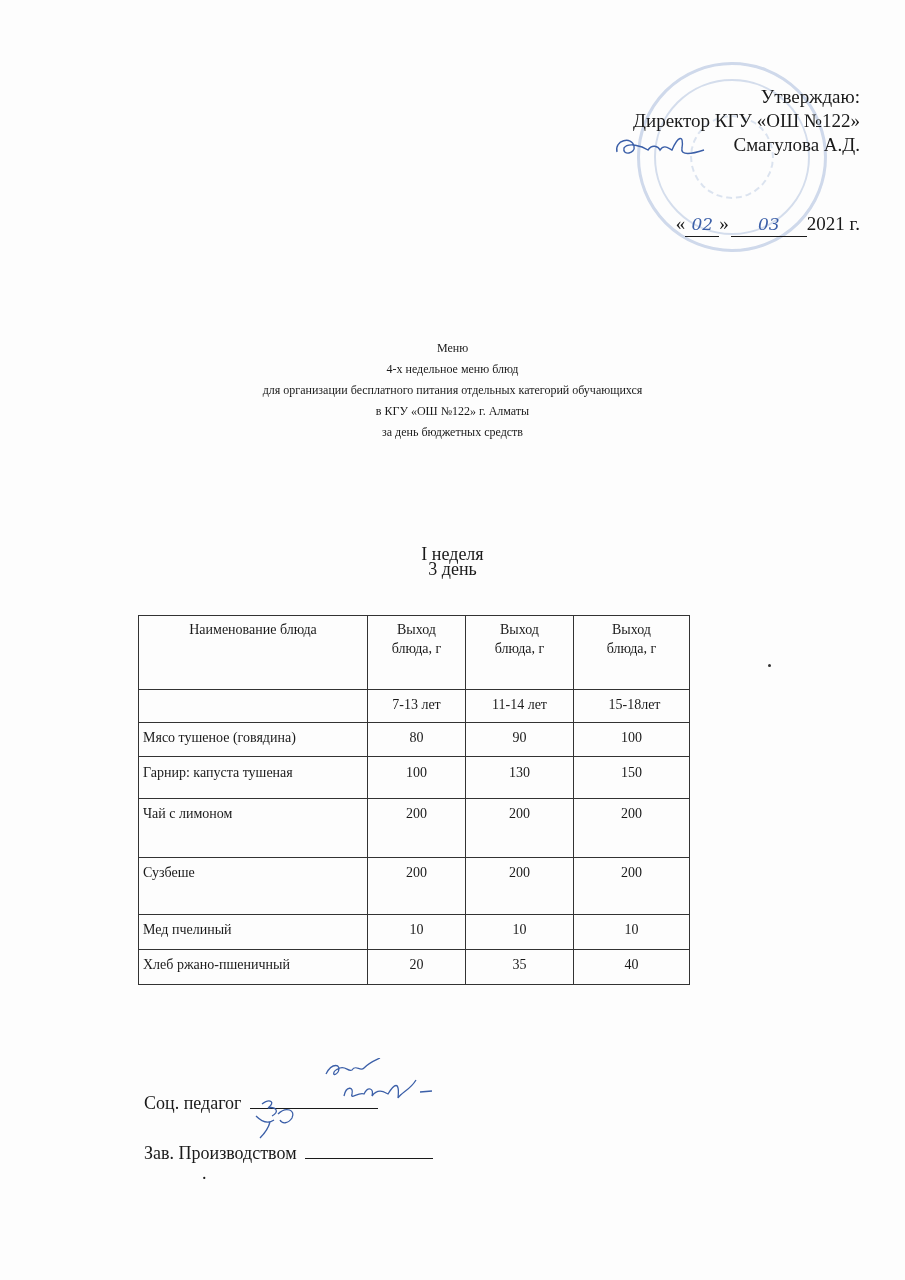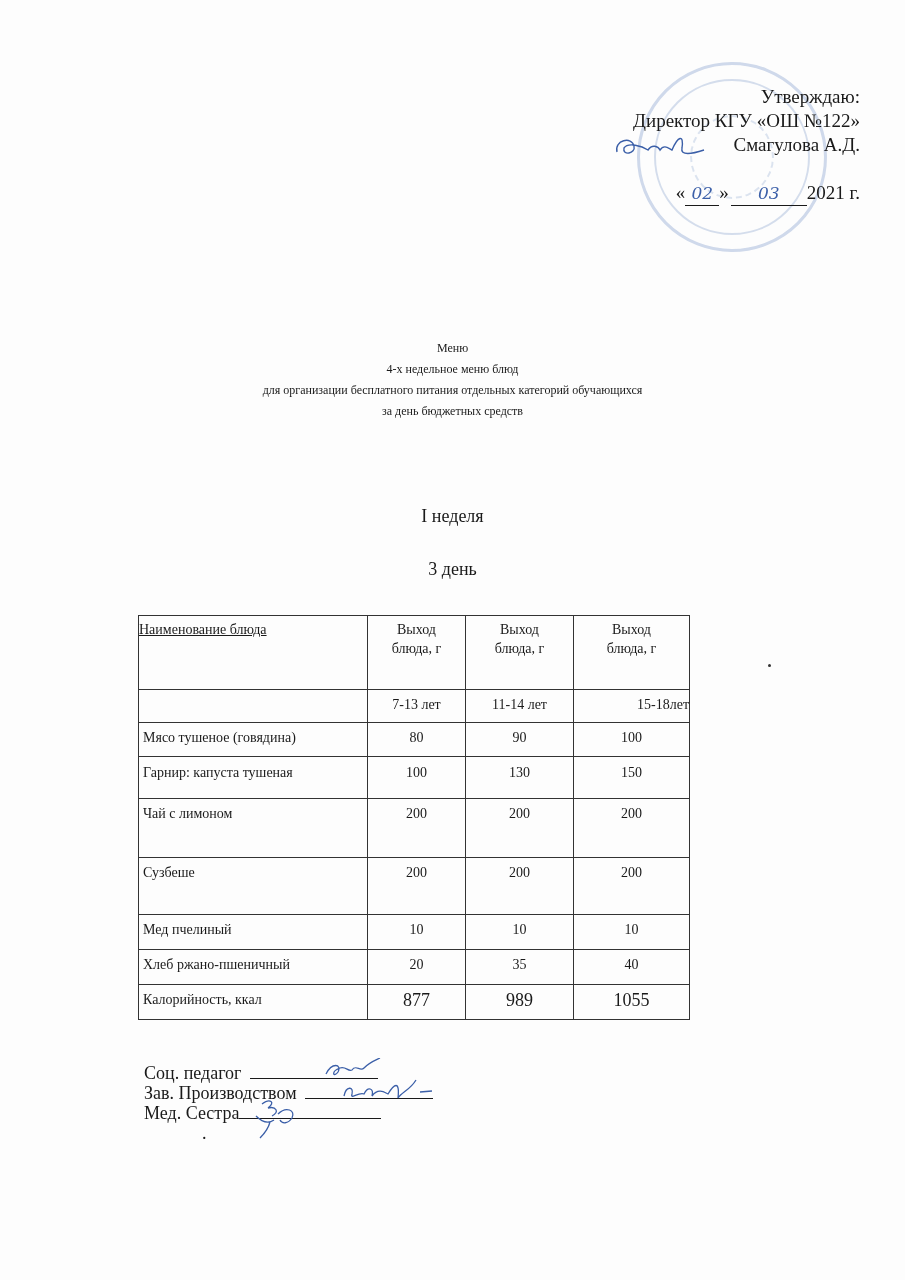--- a/index.html
+++ b/index.html
@@ -53,20 +53,21 @@
       font-size: 19px;
       line-height: 24px;
     }
     .approve .line { display: block; white-space: nowrap; }
     .approve .date-line { margin-top: 24px; }
     .blank {
       display: inline-block;
       border-bottom: 1px solid #1a1a1a;
       position: relative;
       vertical-align: baseline;
+      margin-top: 31px;
     }
     .hand {
       font-family: "DejaVu Serif", serif;
       font-style: italic;
       color: #3b5fa8;
       font-size: 17px;
     }
     .sig-director {
       position: absolute;
       left: 612px;
@@ -82,21 +83,21 @@
       width: 905px;
       top: 338px;
       text-align: center;
       font-size: 12px;
       line-height: 21px;
     }
     .title-block .line { display: block; }
     .week {
       position: absolute;
       left: 0; width: 905px;
-      top: 506px;
+      top: 544px;
       text-align: center;
       font-size: 18px;
     }
     .day {
       position: absolute;
       left: 0; width: 905px;
       top: 559px;
       text-align: center;
       font-size: 18px;
     }
@@ -113,21 +114,21 @@
       border: 1px solid #333;
       padding: 0;
       vertical-align: top;
       font-weight: normal;
     }
     .c-name { width: 224px; text-align: left; padding-left: 4px !important; }
     .c-v1 { width: 97px; text-align: center; }
     .c-v2 { width: 107px; text-align: center; }
     .c-v3 { width: 109px; text-align: center; }
     .hdr-row td { height: 69px; padding-top: 4px !important; line-height: 19px; }
-    .hdr-row .c-name { text-align: left; padding-left: 0 !important; text-decoration: underline; }
+    .hdr-row .c-name { text-align: center; padding-left: 0 !important; }
     .age-row td { height: 32px; line-height: 30px; font-size: 14px; }
     .r1 td { height: 33px; line-height: 30px; }
     .r2 td { height: 41px; line-height: 32px; }
     .r3 td { height: 58px; line-height: 30px; }
     .r4 td { height: 56px; line-height: 30px; }
     .r5 td { height: 34px; line-height: 30px; }
     .r6 td { height: 34px; line-height: 30px; }
     .r7 td { height: 34px; line-height: 30px; }
     .r7 .c-v1, .r7 .c-v2, .r7 .c-v3 { font-size: 18px; }
 
@@ -164,20 +165,21 @@
   <span class="line">Смагулова А.Д.</span>
   <span class="line date-line">
     <span>«</span><span class="blank" style="width:34px;text-align:center;"><span class="hand">02</span></span><span>»</span><span class="blank" style="width:76px;text-align:center;margin-left:2px;"><span class="hand">03</span></span><span>2021 г.</span>
   </span>
 </div>
 
 <div class="title-block">
   <span class="line">Меню</span>
   <span class="line">4-х недельное меню  блюд</span>
   <span class="line">для организации бесплатного питания отдельных категорий  обучающихся</span>
+  <span class="line">в  КГУ «ОШ №122» г. Алматы</span>
   <span class="line">за день бюджетных средств</span>
 </div>
 
 <div class="week">I неделя</div>
 <div class="day">3 день</div>
 
 <table class="menu">
   <tbody>
       <tr class="hdr-row">
     <td class="c-name">Наименование блюда</td>
@@ -191,21 +193,21 @@
     </td>
     <td class="c-v3">
       <div>Выход</div>
       <div>блюда, г</div>
     </td>
   </tr>
   <tr class="age-row">
     <td class="c-name"></td>
     <td class="c-v1">7-13 лет</td>
     <td class="c-v2">11-14 лет</td>
-    <td class="c-v3" style="text-align:right;padding-left:6px;">15-18лет</td>
+    <td class="c-v3" style="text-align:center;padding-left:6px;">15-18лет</td>
   </tr>
   <tr class="r1">
     <td class="c-name">Мясо тушеное (говядина)</td>
     <td class="c-v1">80</td>
     <td class="c-v2">90</td>
     <td class="c-v3">100</td>
   </tr>
   <tr class="r2">
     <td class="c-name">Гарнир: капуста тушеная</td>
     <td class="c-v1">100</td>
@@ -228,44 +230,35 @@
     <td class="c-name">Мед пчелиный</td>
     <td class="c-v1">10</td>
     <td class="c-v2">10</td>
     <td class="c-v3">10</td>
   </tr>
   <tr class="r6">
     <td class="c-name">Хлеб ржано-пшеничный</td>
     <td class="c-v1">20</td>
     <td class="c-v2">35</td>
     <td class="c-v3">40</td>
-  </tr>
-  <tr class="r7">
-    <td class="c-name">Калорийность, ккал</td>
-    <td class="c-v1">877</td>
-    <td class="c-v2">989</td>
-    <td class="c-v3">1055</td>
   </tr>
 </tbody>
   </table>
 
 <div class="speck"></div>
 
 <div class="signs">
   <span class="line">
     <span>Соц.  педагог</span>
     <span class="blank" style="width:128px;height:14px;margin-left:4px;"></span>
   </span>
   <span class="line">
     <span>Зав. Производством</span>
     <span class="blank" style="width:128px;height:14px;margin-left:4px;"></span>
   </span>
-  <span class="line">
-    <span>Мед. Сестра</span><span class="blank" style="width:142px;height:14px;"></span>
-  </span>
   <span class="line dot">.</span>
 </div>
 
 <svg class="abs" style="left:322px;top:1058px;width:60px;height:22px;" viewBox="0 0 60 22">
   <path d="M4 16 C 10 4, 20 6, 16 14 C 12 20, 8 14, 18 10 C 24 8, 26 14, 30 12 C 34 6, 38 14, 42 10 C 48 4, 54 2, 58 0" fill="none" stroke="#3b5fa8" stroke-width="1.3"></path>
 </svg>
 <svg class="abs" style="left:338px;top:1078px;width:100px;height:30px;" viewBox="0 0 100 30">
   <path d="M6 18 C 8 8, 16 8, 14 16 C 12 22, 20 14, 26 16 C 30 8, 36 10, 34 18 C 40 10, 46 14, 50 16 C 56 6, 62 2, 60 20 C 64 14, 72 12, 78 2 M82 14 L 94 13" fill="none" stroke="#3b5fa8" stroke-width="1.3"></path>
 </svg>
 <svg class="abs" style="left:252px;top:1094px;width:50px;height:46px;" viewBox="0 0 50 46">

